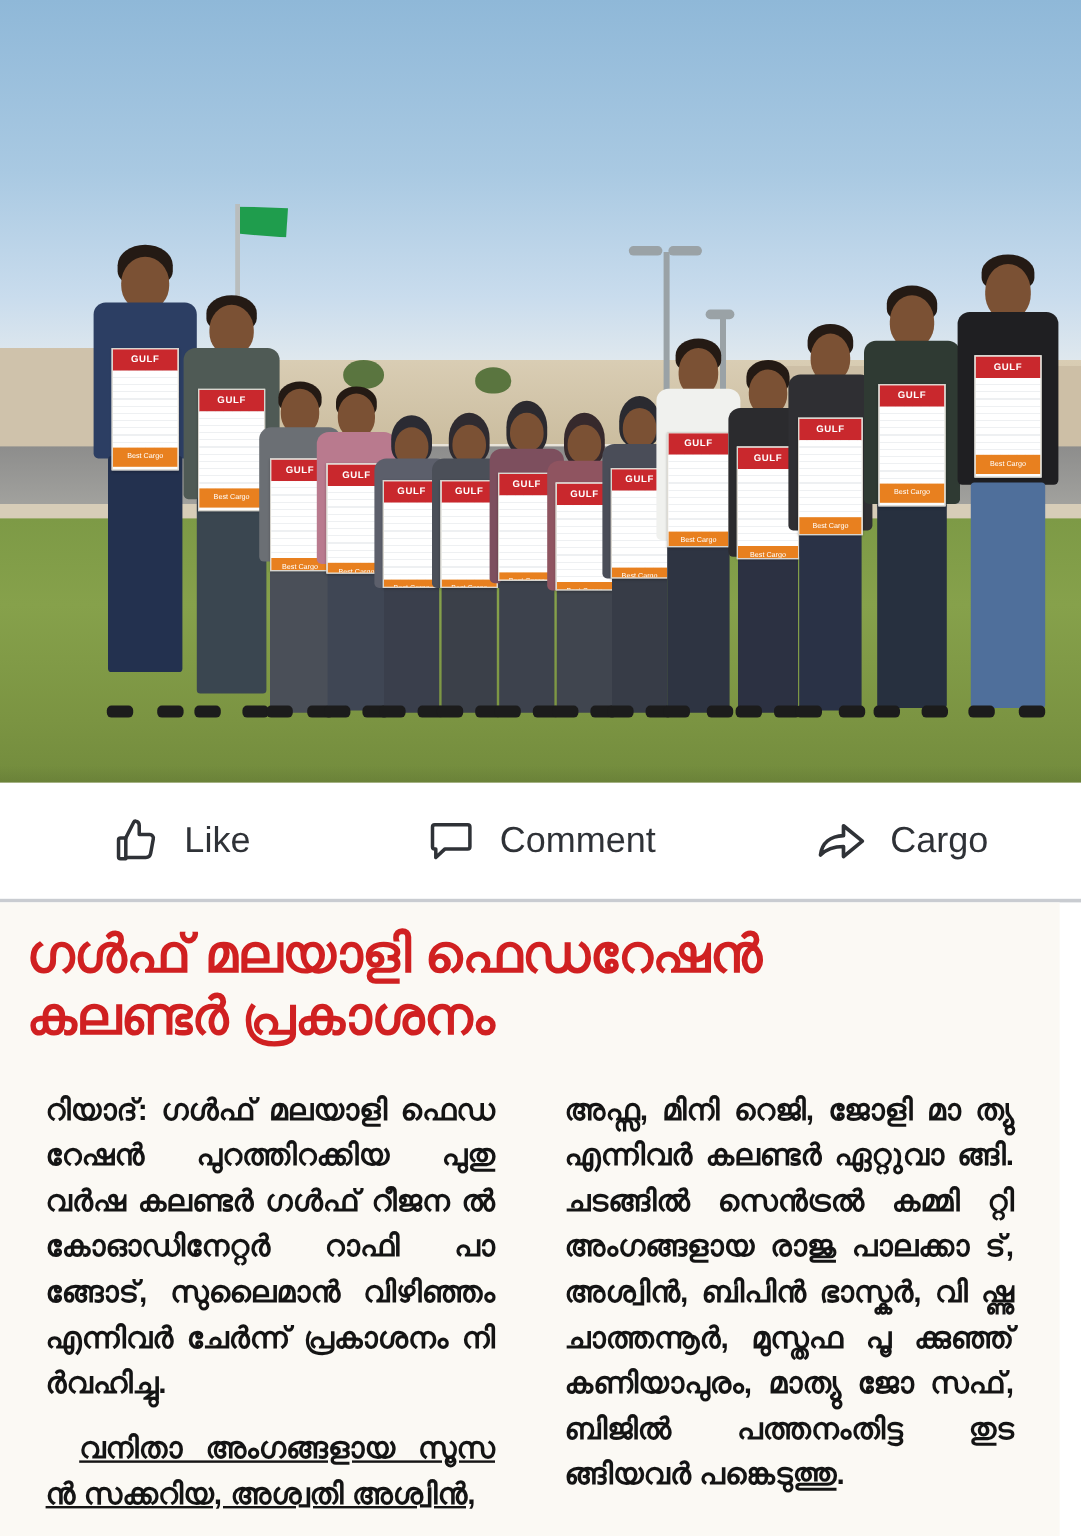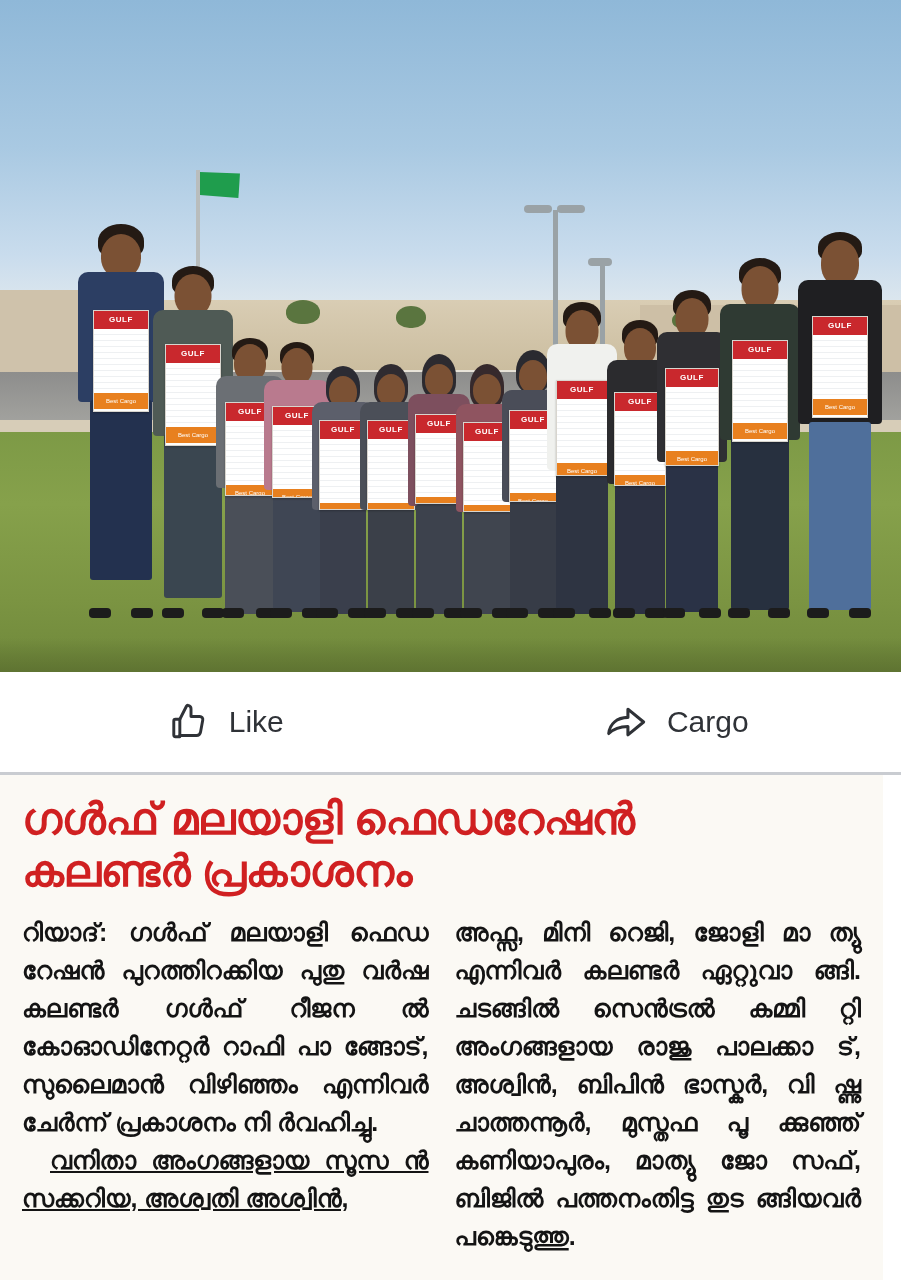--- a/index.html
+++ b/index.html
@@ -227,21 +227,21 @@
   }
   .clip-col {
     flex: 1;
     font-size: 25px;
     line-height: 1.52;
     color: #141414;
     font-weight: bold;
     text-align: justify;
     font-family: "Liberation Sans", sans-serif;
   }
-  .clip-col p { margin: 0; }
+  .clip-col p { margin: 16px; }
   .clip-col p + p { text-indent: 28px; text-decoration: underline; }
   .dateline { }
 </style>
 </head>
 <body>
 
 <div class="screen">
 
   <div class="photo">
     <div class="horizon"></div>
@@ -471,20 +471,28 @@
     <div class="action">
       <span>
         <svg width="44" height="44" viewBox="0 0 24 24" fill="none" stroke="#2f3237" stroke-width="1.6" stroke-linejoin="round" stroke-linecap="round">
           <path d="M7 10.5V20H4.6c-.5 0-.9-.4-.9-.9v-7.7c0-.5.4-.9.9-.9H7z"></path>
           <path d="M7 10.5l3.6-7.1c.2-.4.6-.6 1-.5.9.2 1.5 1 1.5 1.9V9h4.8c1 0 1.8.9 1.6 1.9l-1.2 6.6c-.2 1.1-1.1 1.9-2.2 1.9H7"></path>
         </svg>
       </span>
       <span class="label">Like</span>
     </div>
 
+    <div class="action">
+      <span>
+        <svg width="44" height="44" viewBox="0 0 24 24" fill="none" stroke="#2f3237" stroke-width="1.6" stroke-linejoin="round" stroke-linecap="round">
+          <path d="M4.5 4.5h15c.6 0 1 .4 1 1v9c0 .6-.4 1-1 1H9.2L5 19.4V15.5h-.5c-.6 0-1-.4-1-1v-9c0-.6.4-1 1-1z"></path>
+        </svg>
+      </span>
+      <span class="label">Comment</span>
+    </div>
 
     <div class="action">
       <span>
         <svg width="46" height="46" viewBox="0 0 24 24" fill="none" stroke="#2f3237" stroke-width="1.6" stroke-linejoin="round" stroke-linecap="round">
           <path d="M3 18c.6-5.2 4.3-8.2 10-8.4V5.3L21.2 12 13 18.7v-4.4C8.7 14.3 5.6 15.4 3 18z"></path>
         </svg>
       </span>
       <span class="label">Cargo</span>
     </div>
 

